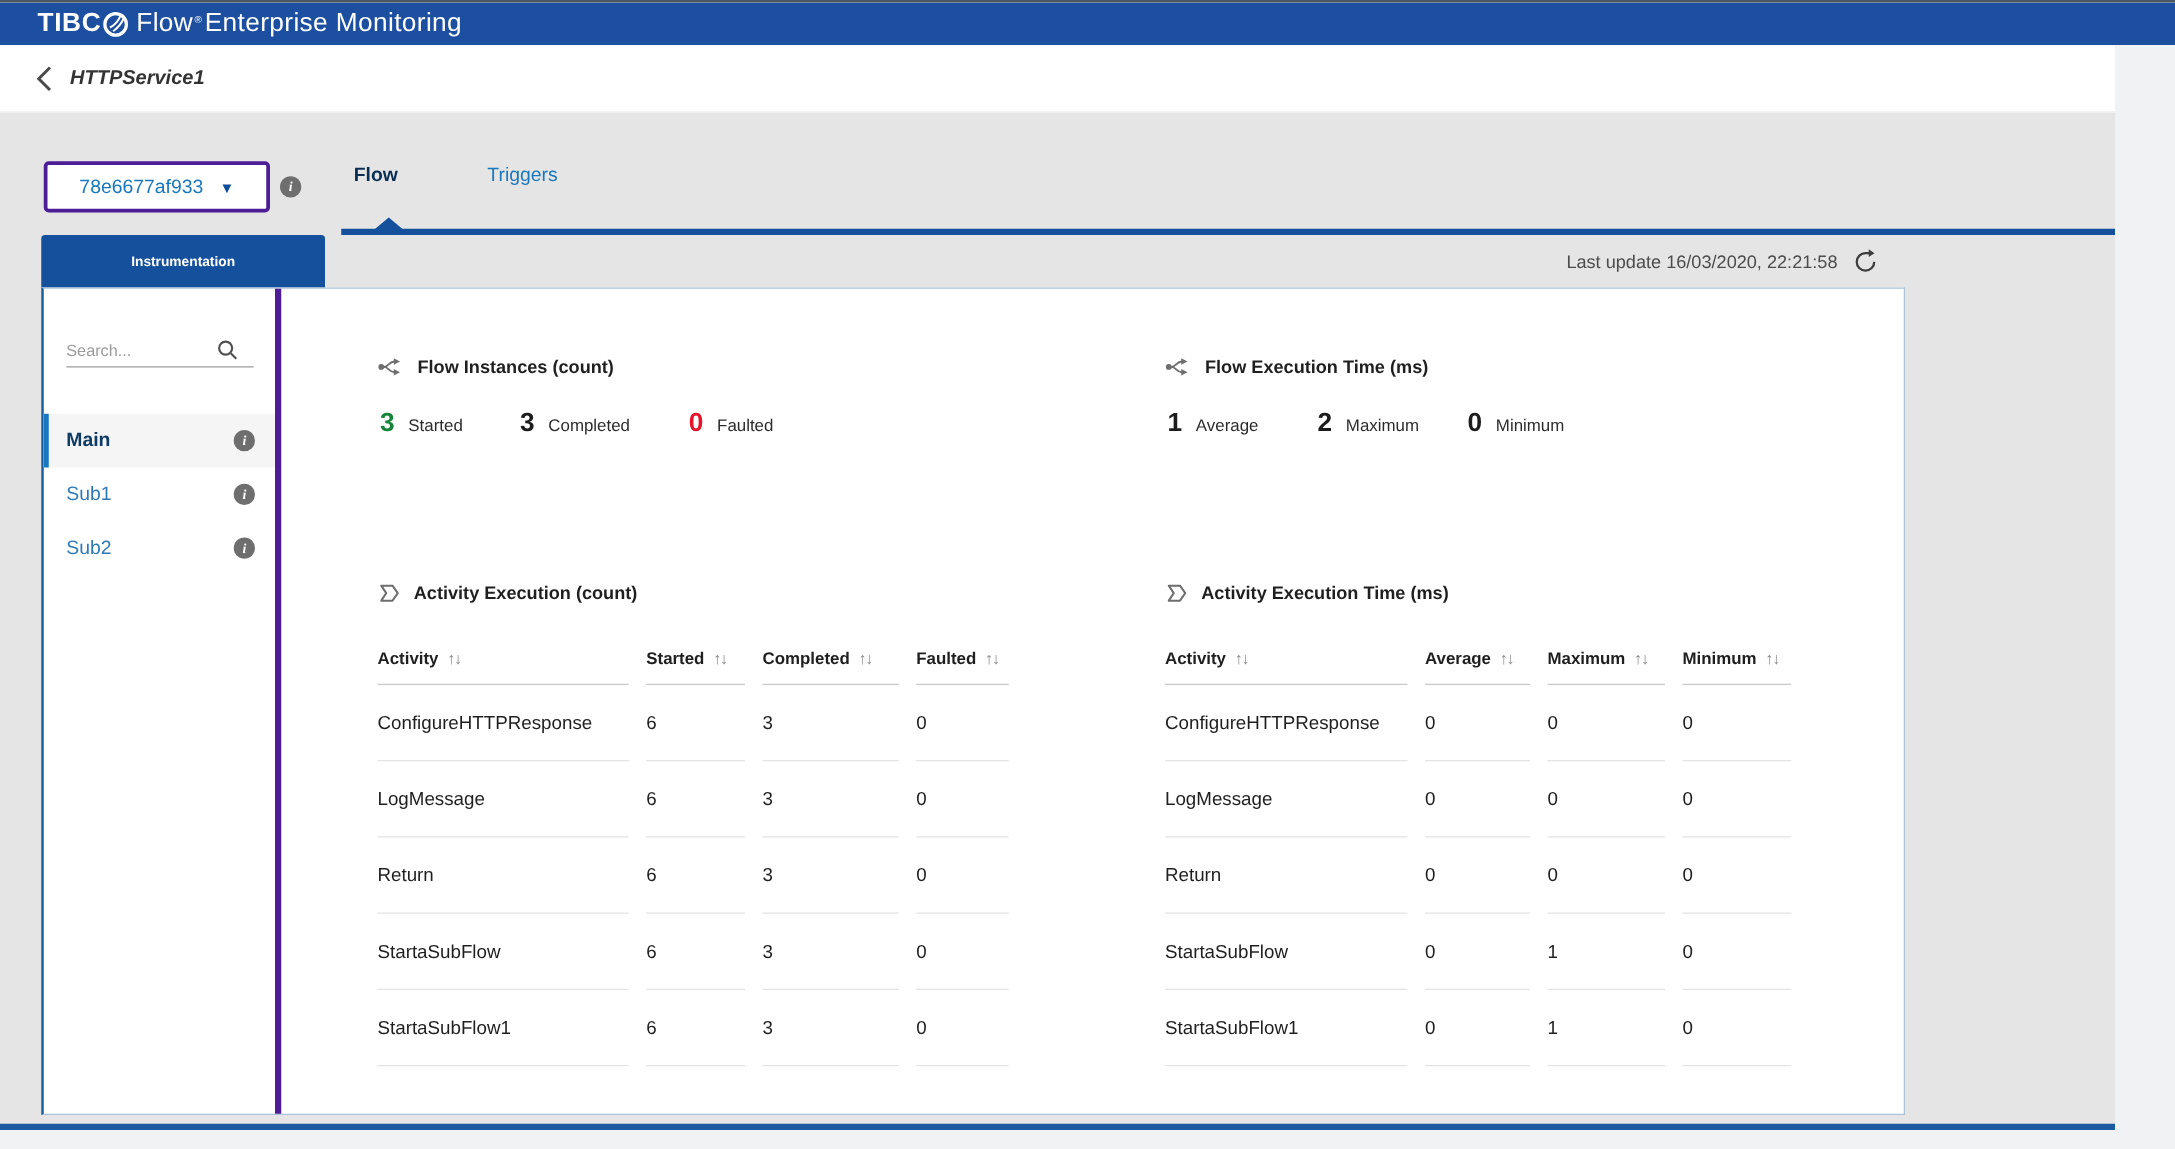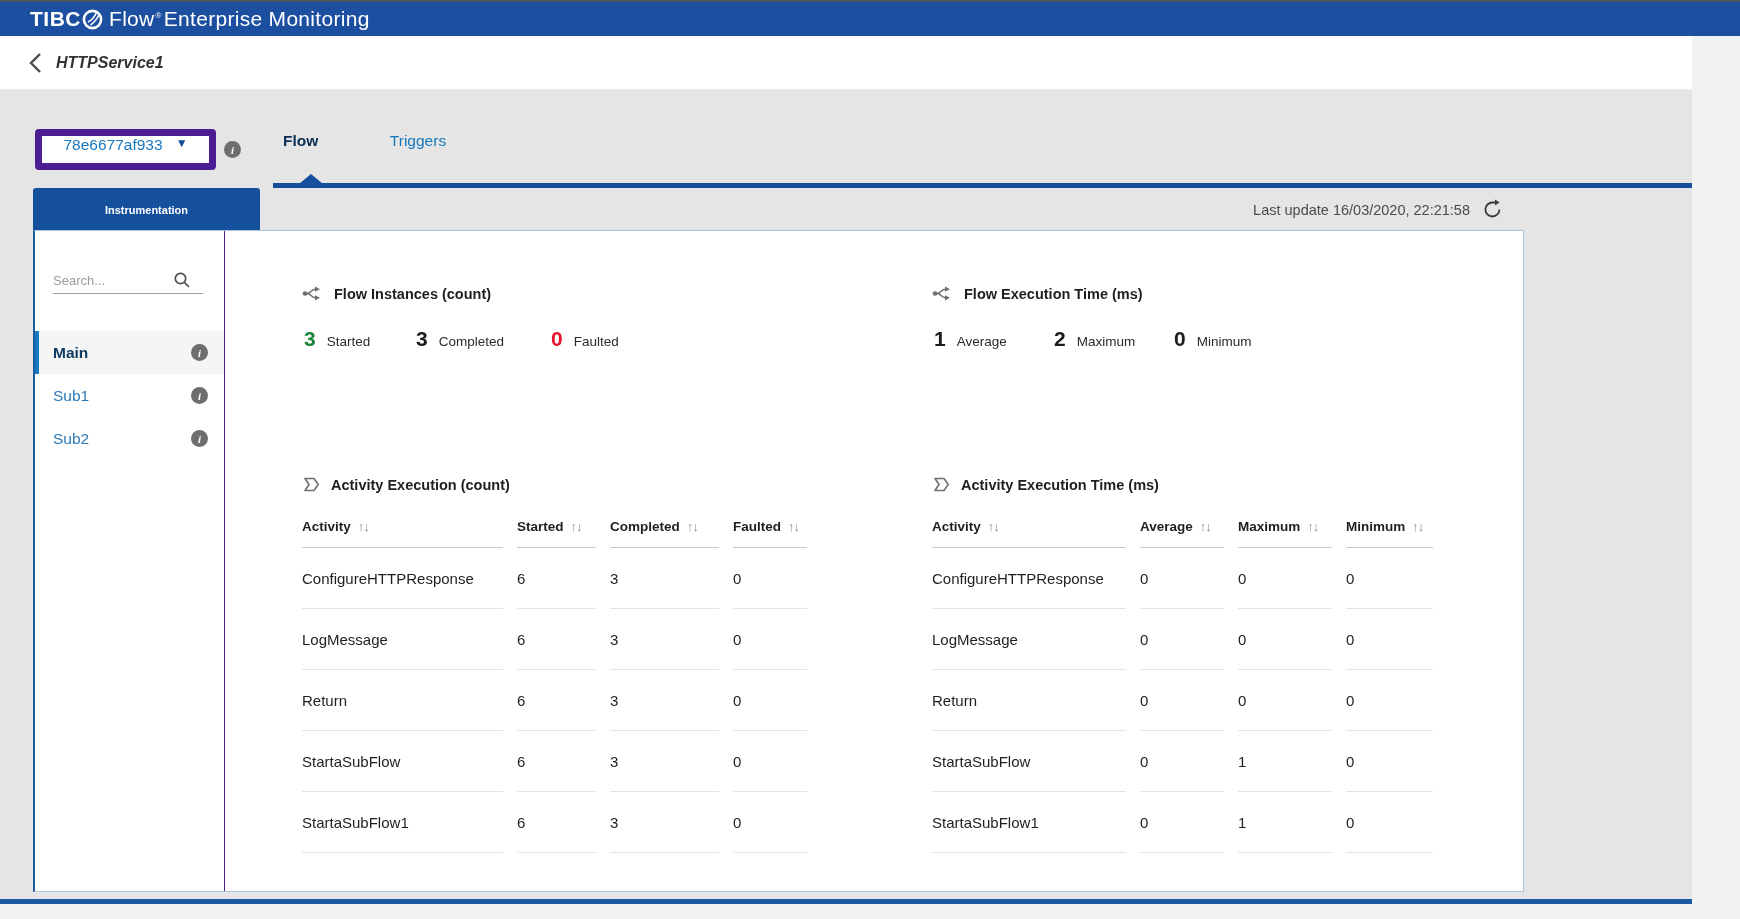--- a/index.html
+++ b/index.html
@@ -15,22 +15,22 @@
   .brand .product { font-weight:normal; }
   .brand sup { font-size:8px; margin:-8px 2px 0 1px; }
   .brand .suffix { font-weight:normal; }
 
   
   .crumbbar { position:absolute; left:0; top:34px; width:100%; height:54px; background:#fff; border-bottom:1px solid #ededed; display:flex; align-items:center; padding-left:22px; }
   .back { width:26px; height:26px; display:flex; align-items:center; justify-content:center; cursor:pointer; }
   .crumb-title { margin-left:8px; font-size:16px; font-weight:bold; color:#333;font-style:italic; }
 
   
-  .dd { position:absolute; left:35px; top:127px; width:181px; height:41px; border:7px solid #4c1d95; border-radius:4px; background:#fff;
-        display:flex; align-items:flex-start; justify-content:center; gap:13px; cursor:pointer; }
+  .dd { position:absolute; left:35px; top:127px; width:181px; height:41px; border:3px solid #4c1d95; border-radius:4px; background:#fff;
+        display:flex; align-items:center; justify-content:center; gap:13px; cursor:pointer; }
   .dd .dd-text { color:#1878be; font-size:15.5px; }
   .dd .caret { color:#0f4c97; font-size:12px; }
   .info { width:17px; height:17px; border-radius:50%; background:#6e6e6e; color:#fff; font-size:11px; font-weight:bold; font-style:italic;
           display:inline-flex; align-items:center; justify-content:center; font-family:"Liberation Serif",serif; flex:0 0 auto; }
   .dd-info { position:absolute; left:224px; top:139px; }
 
   .tab { position:absolute; top:130px; font-size:15.5px; cursor:pointer; }
   .tab-flow { left:283px; width:56px; color:#0a2e52; font-weight:bold; }
   .tab-triggers { left:373px; width:70px; text-align:center; color:#1878be;margin-left:10px; }
   .tab-underline { position:absolute; left:273px; top:181px; width:1419px; height:5px; background:#15509c; }
@@ -43,39 +43,39 @@
 
   .last-update { position:absolute; top:197px; right:237px; display:flex; align-items:center; gap:12px; }
   .last-update .lu-text { font-size:14.5px; color:#4c4c4c; }
   .refresh { cursor:pointer; display:inline-flex; }
 
   
   .panel { position:absolute; left:33px; top:228px; width:1491px; height:662px; background:#fff;
            border:1px solid #aac3d9; border-left:2px solid #1a5c9e; }
 
   
-  .side { position:absolute; left:0; top:0; width:190px; height:100%; border-right:1px solid #4c1d95; }
+  .side { position:absolute; left:0; top:0; width:190px; height:100%; border-right:5px solid #4c1d95; }
   .search-wrap { position:absolute; left:18px; top:40px; width:150px; border-bottom:1px solid #9e9e9e; display:flex; align-items:center; padding-bottom:4px; }
   .search-input { border:none; outline:none; width:120px; font-size:13px; color:#333; font-family:inherit; background:transparent; }
   .search-input::placeholder { color:#9b9b9b; }
   .nav { position:absolute; left:0; top:100px; width:100%; }
   .nav-item { position:relative; height:43px; display:flex; align-items:center; padding-left:18px; cursor:pointer; }
   .nav-item .nlabel { font-size:15.5px; color:#2e79b8; }
   .nav-item.active { background:#f5f5f5; border-left:4px solid #1878be; padding-left:14px; }
   .nav-item.active .nlabel { color:#0e3b63; font-weight:bold; }
   .nav-item .info { position:absolute; right:16px; cursor:pointer; }
 
   
   .col { position:absolute; top:0; }
   .col-left { left:267px; width:545px; }
   .col-right { left:897px; width:545px; }
 
   .sec-title { position:absolute; display:flex; align-items:center; gap:10px; font-size:14.5px; font-weight:bold; color:#1f1f1f; }
   .sec-stats-title { top:54px; left:0; }
-  .sec-table-title { top:244px; left:0; }
+  .sec-table-title { top:234px; left:0; }
   .stats { position:absolute; top:96px; left:2px; display:flex; }
   .stat { display:flex; align-items:baseline; gap:11px; }
   .stat .num { font-size:21px; font-weight:bold; }
   .stat .slbl { font-size:13.5px; color:#2b2b2b; }
   .col-left .stat:nth-child(1){ width:112px; } .col-left .stat:nth-child(2){ width:135px; }
   .col-right .stat:nth-child(1){ width:120px; } .col-right .stat:nth-child(2){ width:120px; }
 
   
   .table { position:absolute; top:288px; left:0; display:grid; }
   .grid-count { grid-template-columns:215px 93px 123px 88px; }

